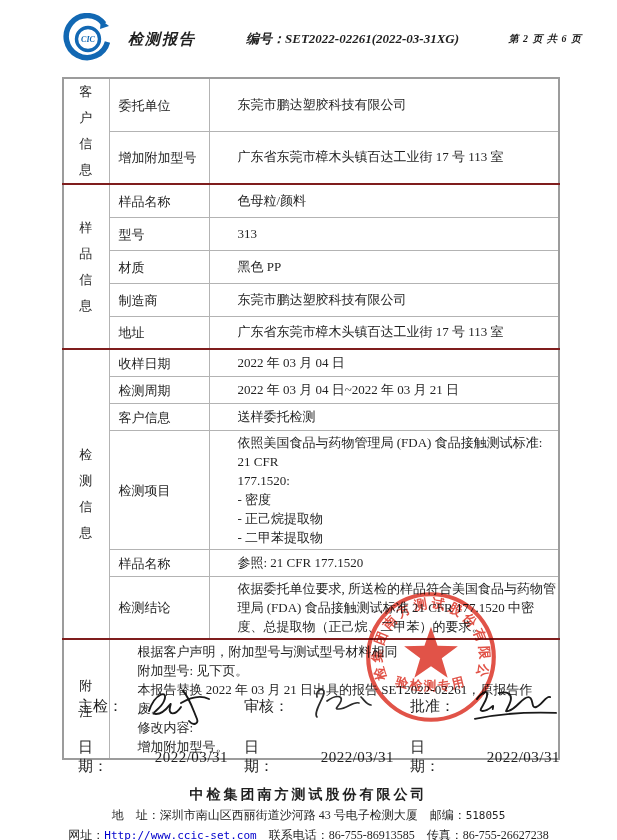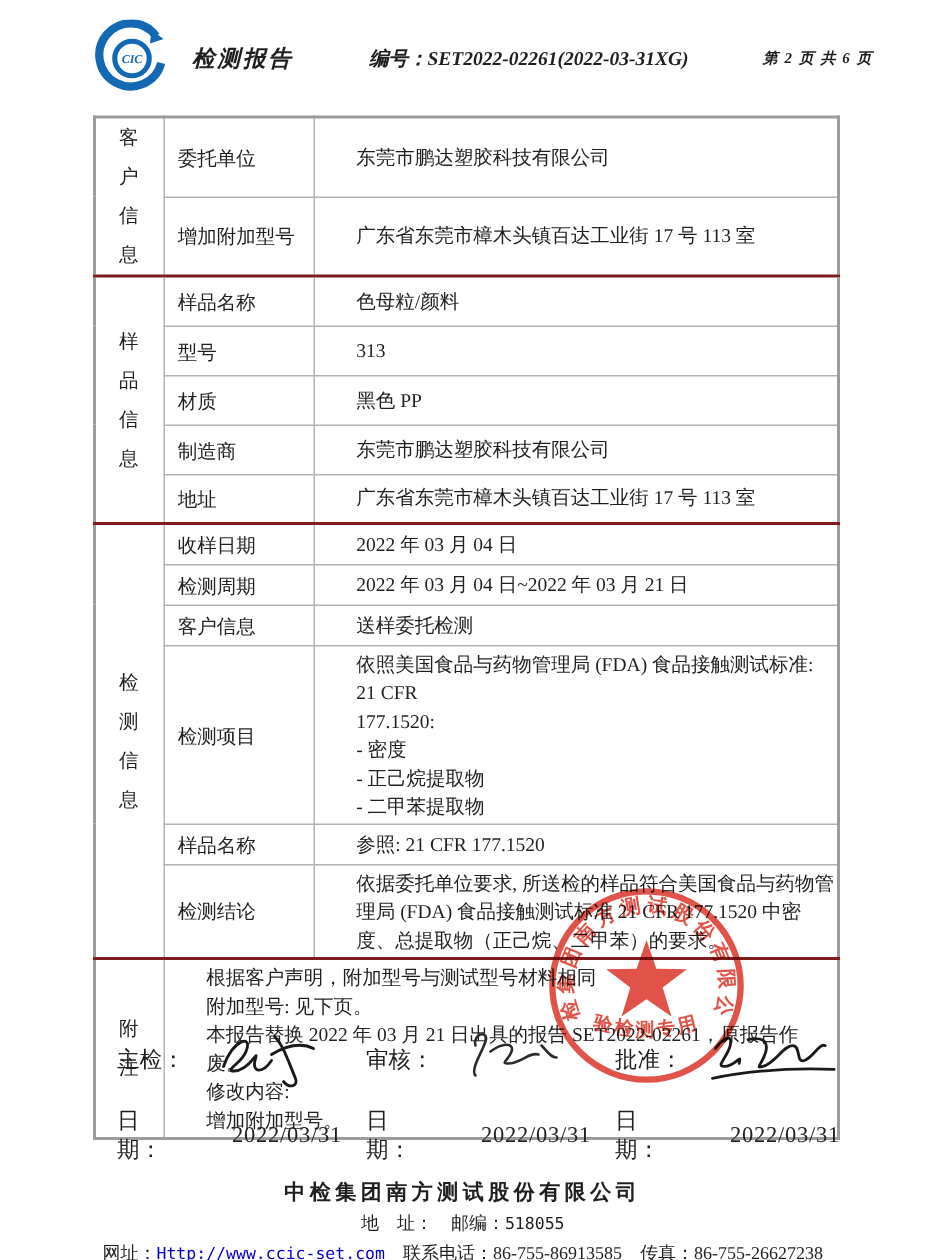--- a/index.html
+++ b/index.html
@@ -211,20 +211,21 @@
     </text>
     <text font-size="12" font-weight="bold" fill="#dd3b2e" letter-spacing="2" font-family="Liberation Serif, DejaVu Serif, serif">
       <textPath href="#arcBanner" startOffset="50%" text-anchor="middle">检验检测专用章</textPath>
     </text>
   </svg>
 
   <div class="footer">
     <div class="f-company">中检集团南方测试股份有限公司</div>
     <div class="f-line">
       <span>地　址：</span>
+        <span>深圳市南山区西丽街道沙河路 43 号电子检测大厦</span>
         <span class="gap12"></span>
         <span>邮编：</span>
         <span class="mono">518055</span>
     </div>
     <div class="f-line">
       <span>网址：</span>
         <a class="f-link mono" href="#">Http://www.ccic-set.com</a>
         <span class="gap12"></span>
         <span>联系电话：</span>
         <span>86-755-86913585</span>

